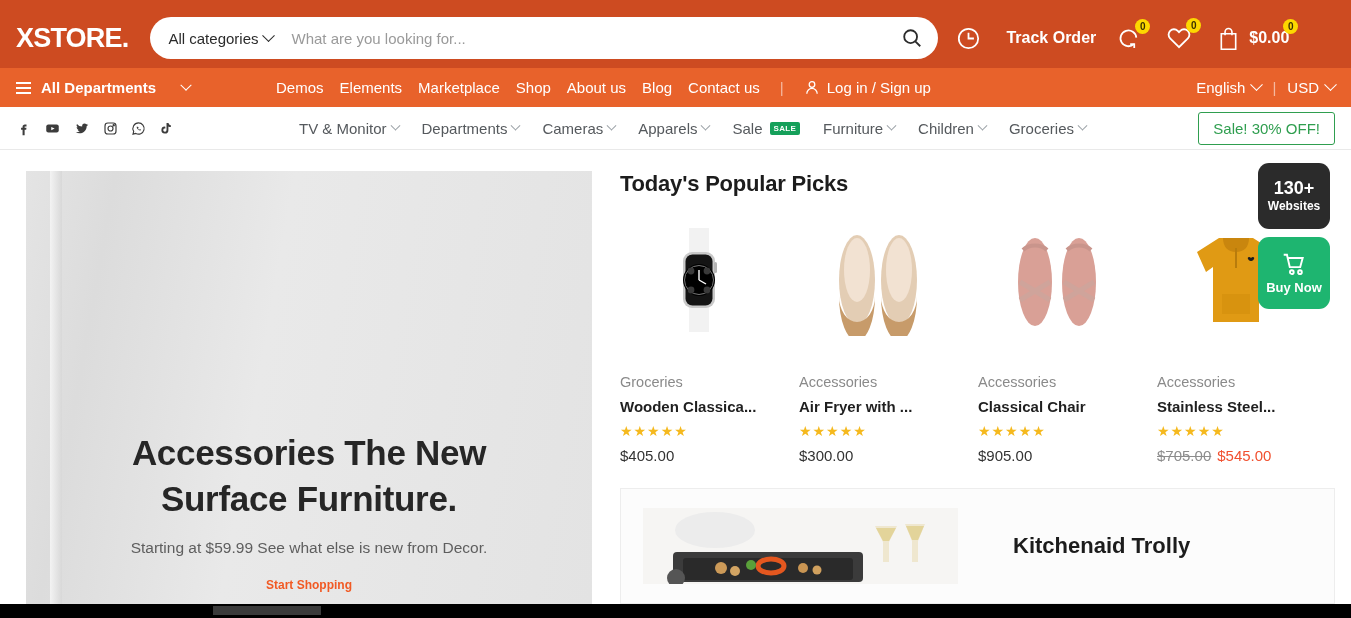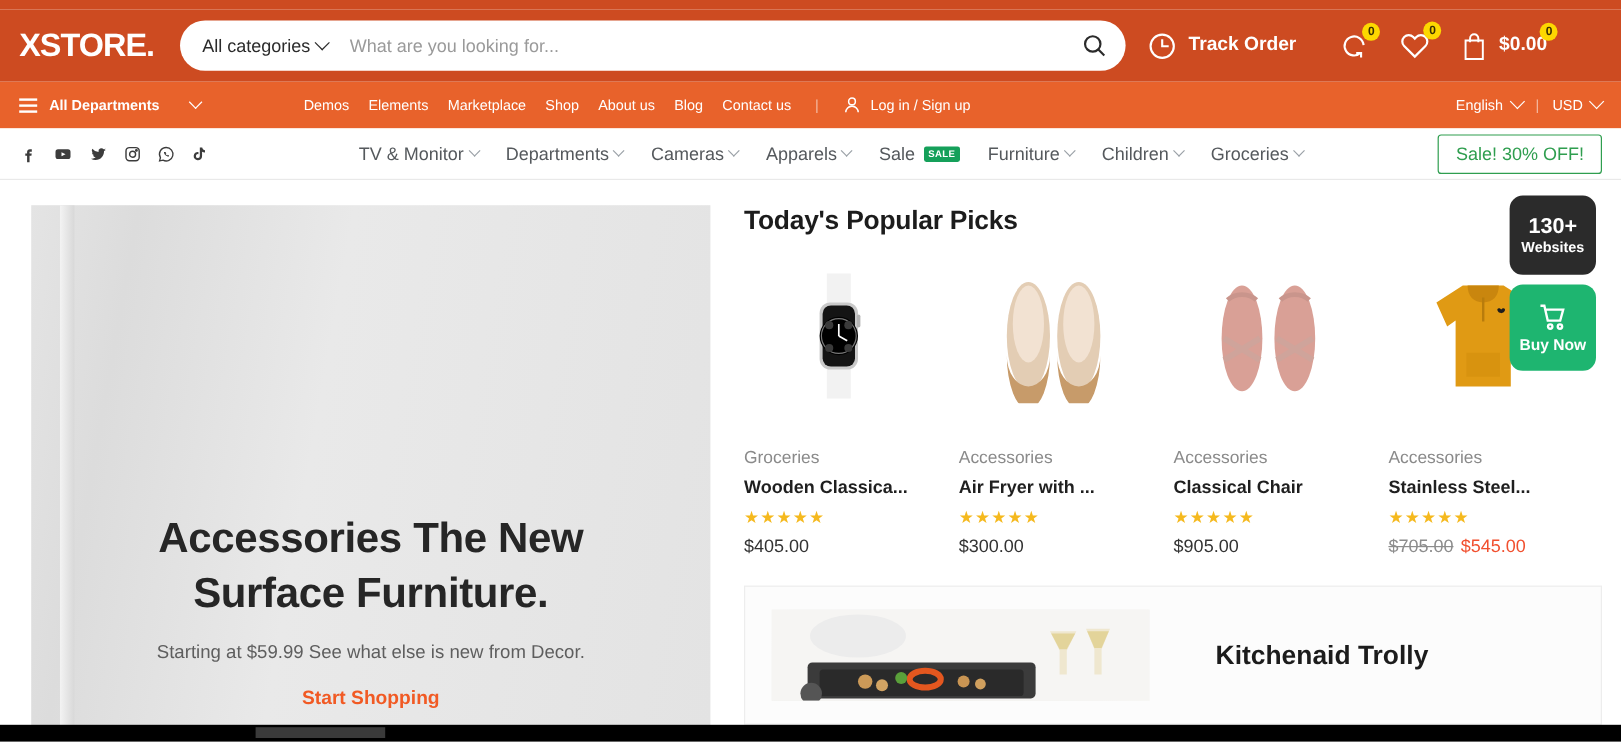--- a/index.html
+++ b/index.html
@@ -39,40 +39,40 @@
     border: none; outline: none; flex: 1; margin-left: 18px;
     font-size: 15px; color: #333; font-family: inherit; background: transparent;
   }
   .search-input::placeholder { color: #9a9a9a; }
   .search-btn {
     width: 40px; height: 40px; border: none; background: transparent;
     cursor: pointer; display: flex; align-items: center; justify-content: center;
   }
   .hdr-right { display: flex; align-items: center; margin-left: 18px; gap: 0; }
   .track-order {
-    display: flex; align-items: center; gap: 9px; color: #fff;
+    display: flex; align-items: center; gap: 25px; color: #fff;
     font-size: 16px; font-weight: bold; white-space: nowrap; cursor: pointer;
-    margin-right: 36px;
+    margin-right: 20px;
   }
   .icon-btn { position: relative; margin-right: 25px; cursor: pointer;
     display: flex; align-items: center; }
   .icon-btn:last-child { margin-right: 0; }
   .badge {
     position: absolute; top: -7px; right: -9px;
     background: #fdd800; color: #3a3000; font-size: 10px; font-weight: bold;
     border-radius: 50%; width: 15px; height: 15px;
     display: flex; align-items: center; justify-content: center;
   }
   .cart-total { color: #fff; font-size: 16px; font-weight: bold; margin-left: 9px; }
 
   
   .mainnav {
     height: 39px; background: #e8622b;
     display: flex; align-items: center; padding: 0 16px;
-    color: #fff; font-size: 12px;
+    color: #fff; font-size: 15px;
   }
   .depts { display: flex; align-items: center; gap: 10px; font-weight: bold;
     cursor: pointer; white-space: nowrap; }
   .burger { display: inline-flex; flex-direction: column; gap: 3px; }
   .burger i { display: block; width: 15px; height: 2px; background: #fff; }
   .depts .chev { margin-left: 16px; width: 8px; height: 8px; }
   .nav-links { display: flex; align-items: center; gap: 16px; margin-left: 86px; }
   .nav-links a { color: #fff; text-decoration: none; white-space: nowrap; cursor: pointer; }
   .nav-sep { color: rgba(255,255,255,.55); margin: 0 4px; }
   .login { display: flex; align-items: center; gap: 7px; cursor: pointer; white-space: nowrap; }
@@ -115,21 +115,21 @@
   .hero::before {
     content:""; position:absolute; left:24px; top:0; bottom:0; width:12px;
     background: linear-gradient(90deg,#f3f3f3,#d8d8d8);
   }
   .hero-title {
     font-size: 35px; font-weight: bold; color: #262626; text-align: center;
     line-height: 1.33; letter-spacing: -.3px; position: relative;
   }
   .hero-sub { font-size: 15.5px; color: #5e5e5e; margin-top: 16px; position: relative; }
   .hero-cta {
-    font-size: 16px; color: #f15a24; font-weight: bold; margin-top: 21px;
+    font-size: 12px; color: #f15a24; font-weight: bold; margin-top: 21px;
     cursor: pointer; position: relative;
   }
 
   
   .right-col { flex: 1; min-width: 0; }
   .picks-title { font-size: 22px; font-weight: bold; color: #1c1c1c; letter-spacing: -.2px; }
   .products { display: flex; gap: 22px; margin-top: 23px; }
   .product { width: 157px; }
   .p-img {
     height: 120px; display: flex; align-items: center; justify-content: center;

